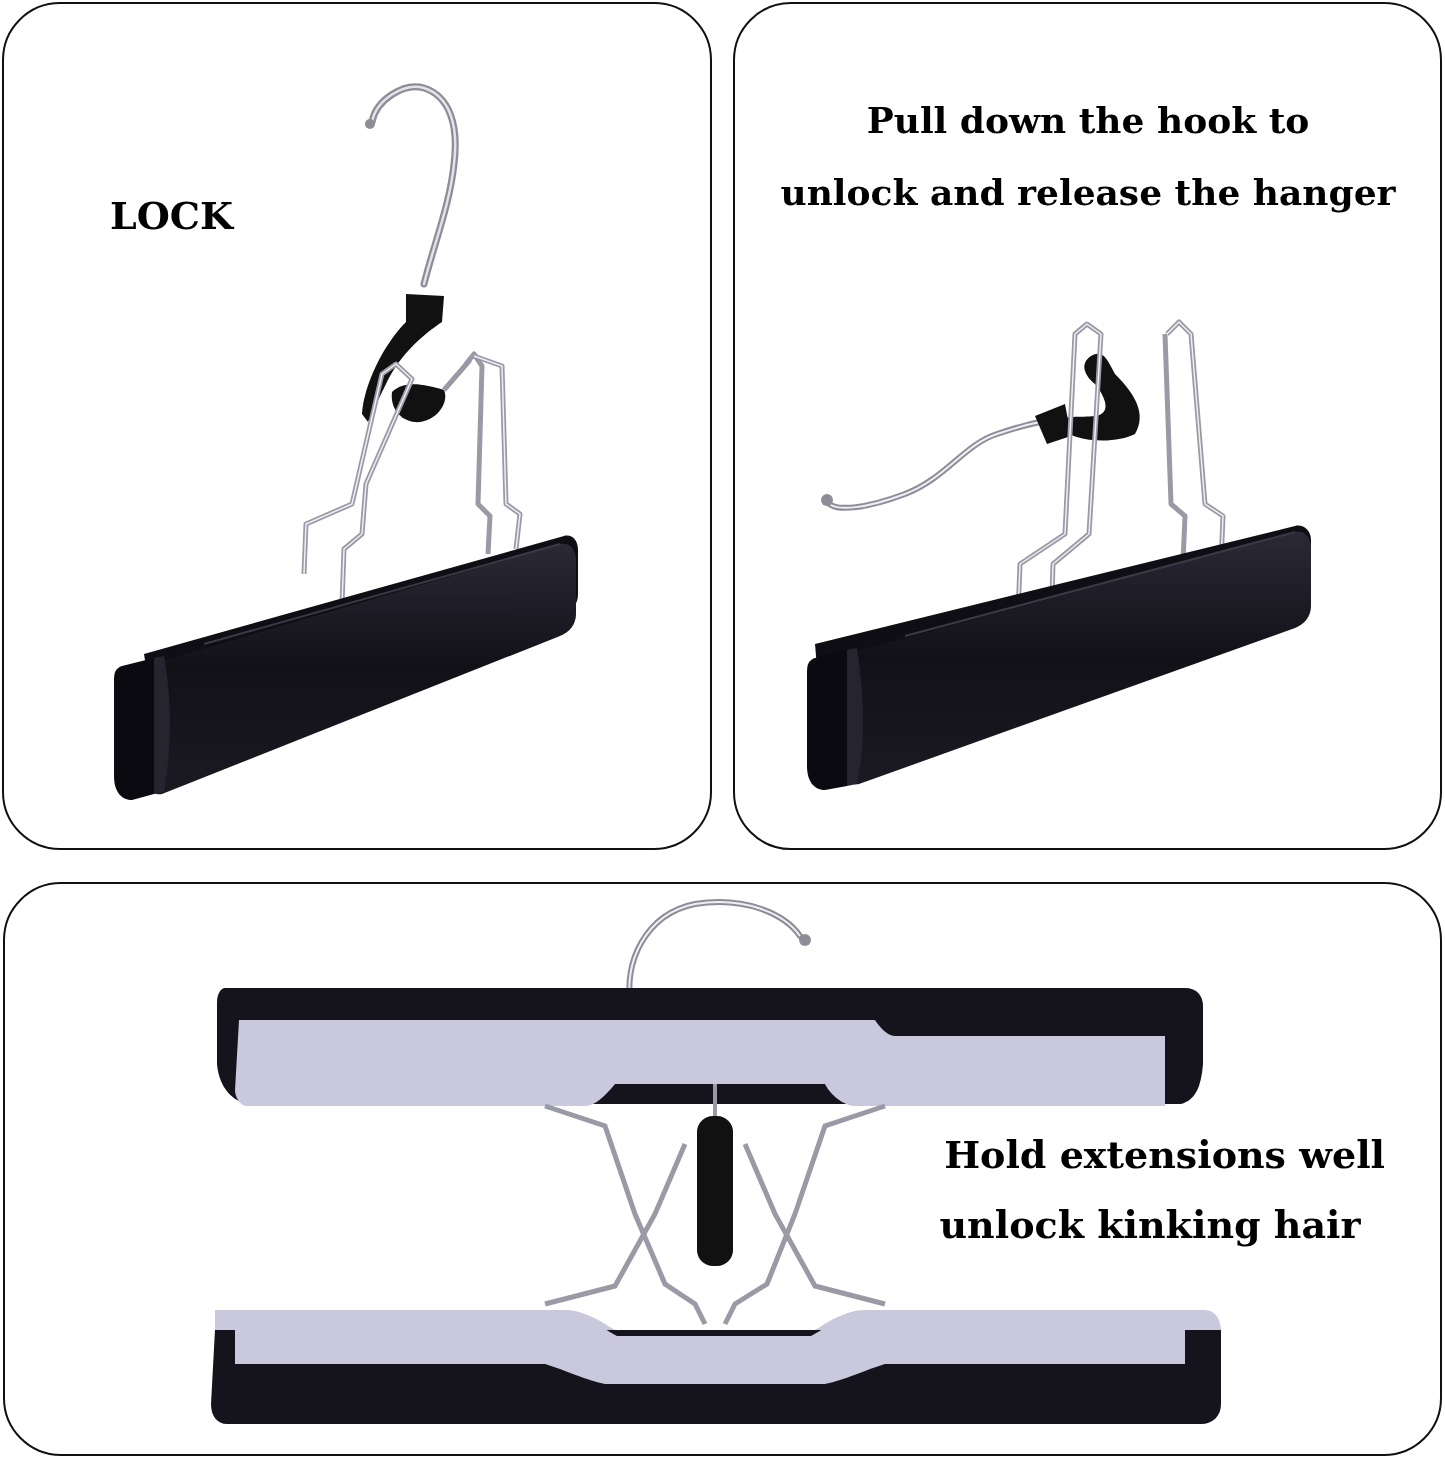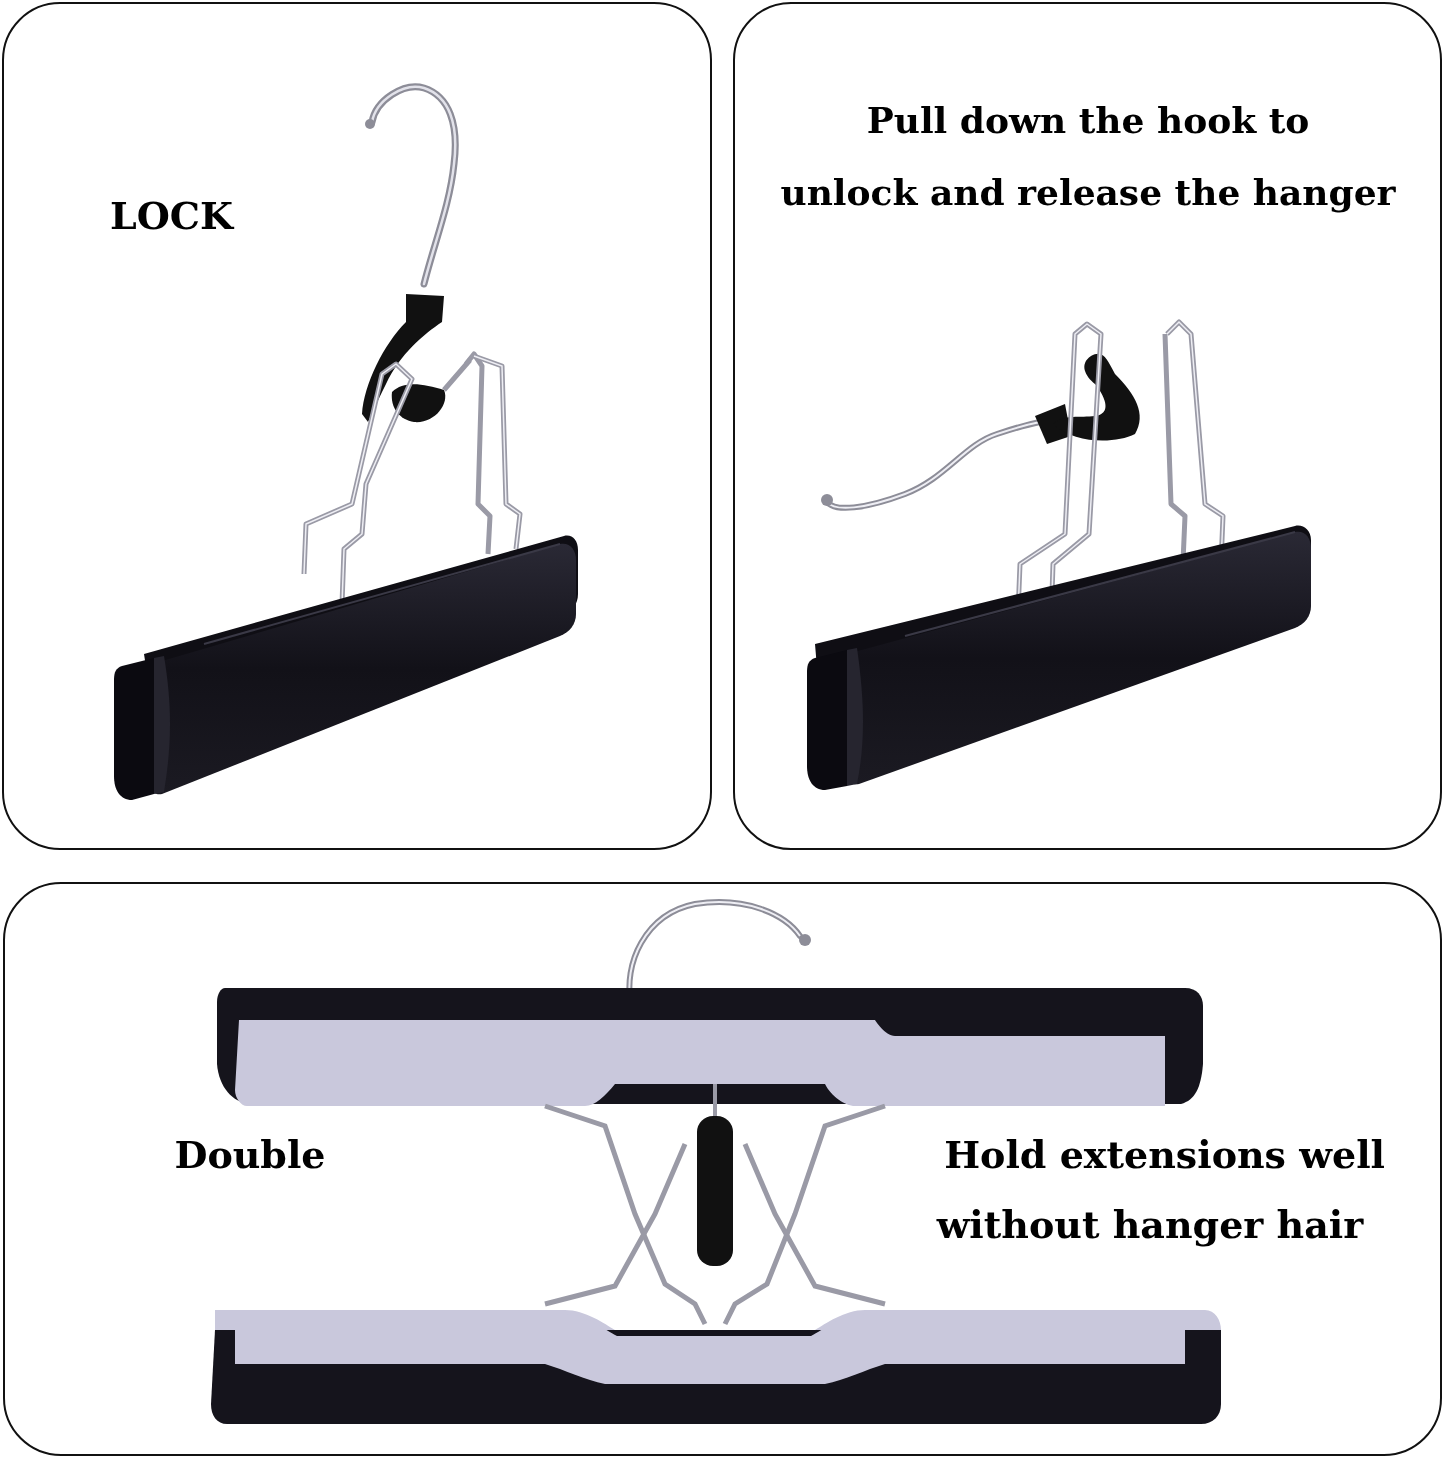--- a/index.html
+++ b/index.html
@@ -102,16 +102,15 @@
     <path d="M880 222 L820 242 L790 330 L762 400 L730 420 L720 440" fill="none" stroke="#9a9aa6" stroke-width="5"></path>
     <path d="M540 420 L610 402 L650 330 L680 260 M880 420 L810 402 L770 330 L740 260" fill="none" stroke="#9a9aa6" stroke-width="5"></path>
     <path d="M710 200 L710 240" stroke="#9a9aa6" stroke-width="4"></path>
 
     <rect x="692" y="232" width="36" height="150" rx="16" fill="#111"></rect>
 
     <path d="M210 426 L560 426 C580 426 600 440 610 446 L810 446 C820 440 840 426 860 426 L1200 426 C1210 426 1216 436 1216 446 L1216 470 L210 470 Z" fill="#c9c8dc"></path>
     <path d="M210 446 L1216 446 L1216 520 C1216 532 1208 540 1196 540 L222 540 C212 540 206 532 206 520 Z" fill="#15141c" transform="translate(0,0)"></path>
     <path d="M230 430 L560 430 C580 430 600 446 612 452 L806 452 C818 446 838 430 860 430 L1180 430 L1180 480 L880 480 C860 486 840 496 820 500 L600 500 C580 496 560 486 540 480 L230 480 Z" fill="#c9c8dc"></path>
   </svg>
-  <div class="caption caption-centered" style="left:40px; width:410px; top:252px; font-size:38px;">Double</div>
   <div class="caption caption-centered" style="left:910px; width:470px; top:252px; font-size:38px;text-align:right;">Hold extensions well</div>
-  <div class="caption caption-centered" style="left:910px; width:470px; top:322px; font-size:38px;">without hanger hair</div>
+  <div class="caption caption-centered" style="left:910px; width:470px; top:322px; font-size:38px;">unlock kinking hair</div>
 </div>
 
 </body></html>

